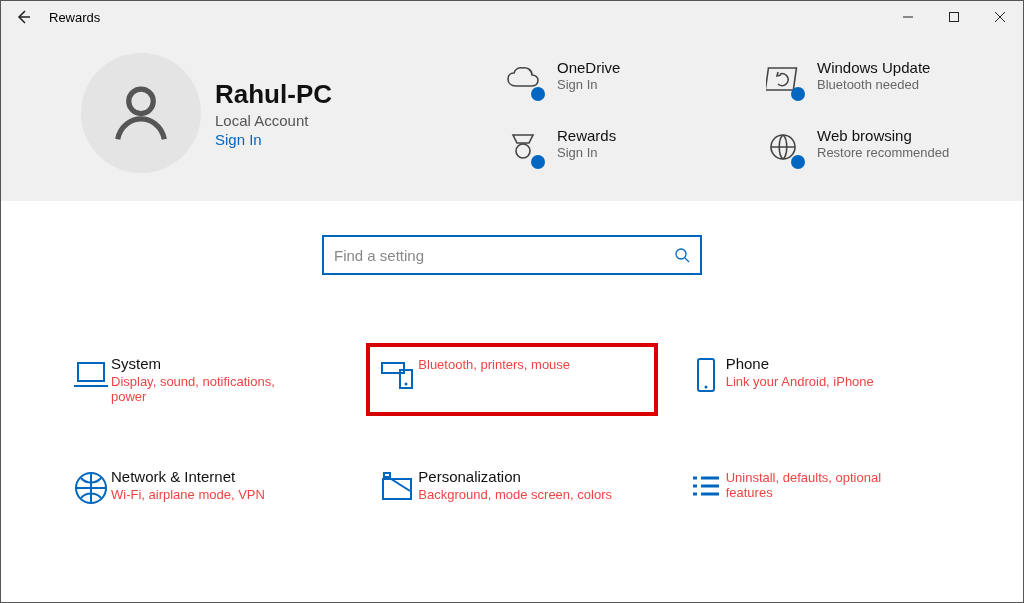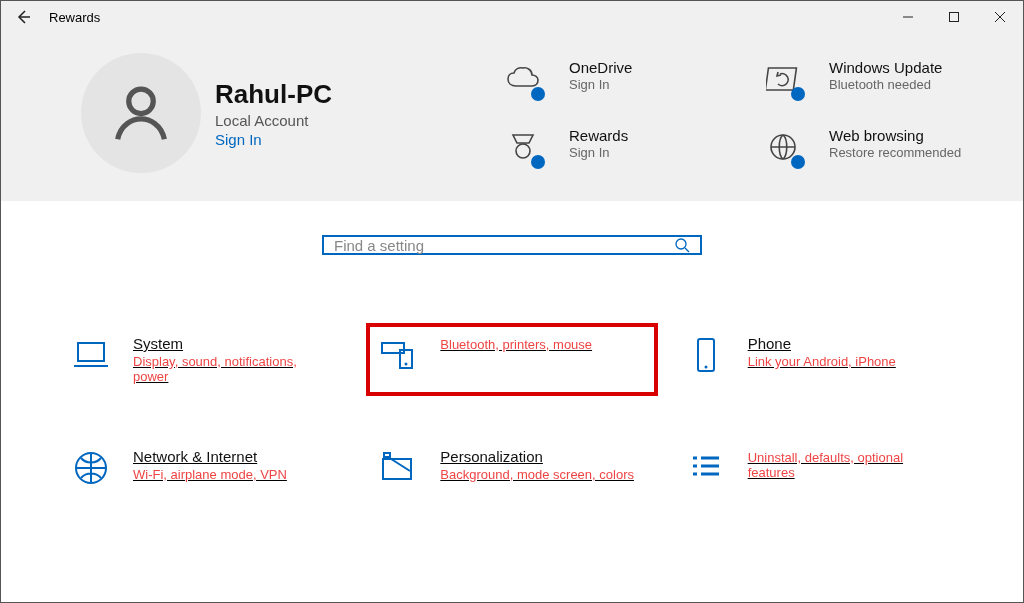--- a/index.html
+++ b/index.html
@@ -48,51 +48,51 @@
   }
   .user-info .name { font-size: 26px; font-weight: 600; color:#111; }
   .user-info .type { font-size: 15px; color:#555; margin-top:2px;}
   .user-info .signin { font-size: 15px; color:#0067c0; cursor:pointer; margin-top:2px;}
   .tiles {
     margin-left: auto;
     display: grid;
     grid-template-columns: repeat(2, 220px);
     gap: 28px 40px;
   }
-  .tile { display:flex; gap:26px; align-items:flex-start; cursor:pointer;}
+  .tile { display:flex; gap:14px; align-items:flex-start; cursor:pointer;}
   .tile .ticon { width:40px; height:40px; position:relative; display:flex; align-items:center; justify-content:center;}
   .tile .dot {
     position:absolute; right:-2px; bottom:-2px;
     width:14px; height:14px; border-radius:50%;
     background:#0067c0;
   }
   .tile .ttext .t1{ font-size:15px; color:#111;}
   .tile .ttext .t2{ font-size:13px; color:#666; margin-top:1px; max-width:150px;}
   .searchwrap {
     margin: 34px auto 0 auto;
     width: 380px;
-    height: 20px;
+    height: 40px;
     border: 2px solid #0067c0;
     display:flex; align-items:center;
     padding: 0 10px;
   }
   .searchwrap input {
     border:none; outline:none; flex:1;
     font-size:15px; color:#333; background:transparent;
   }
   .searchwrap input::placeholder { color:#888; font-style: normal; }
   .searchwrap .sicon { color:#0067c0; }
   .categories {
     margin-top: 70px;
     padding: 0 60px;
     display:grid;
     grid-template-columns: repeat(3, 1fr);
     gap: 44px 20px;
   }
-  .cat { display:flex; gap:22px; align-items:flex-start; cursor:pointer; padding:10px; position:relative;text-decoration:underline;}
+  .cat { display:flex; gap:0; align-items:flex-start; cursor:pointer; padding:10px; position:relative;}
   .cat .cicon { width:40px; height:40px; display:flex; align-items:center; justify-content:center;}
   .cat .ctext .c1 { font-size:15px; color:#111;}
   .cat .ctext .c2 { font-size:13px; color:#ef4444; margin-top:2px; max-width:200px;}
   .cat.highlight { outline: 4px solid #d90000; outline-offset: -2px; }
   svg { display:block; }
 </style>
 </head>
 <body>
 
 <div class="titlebar">

